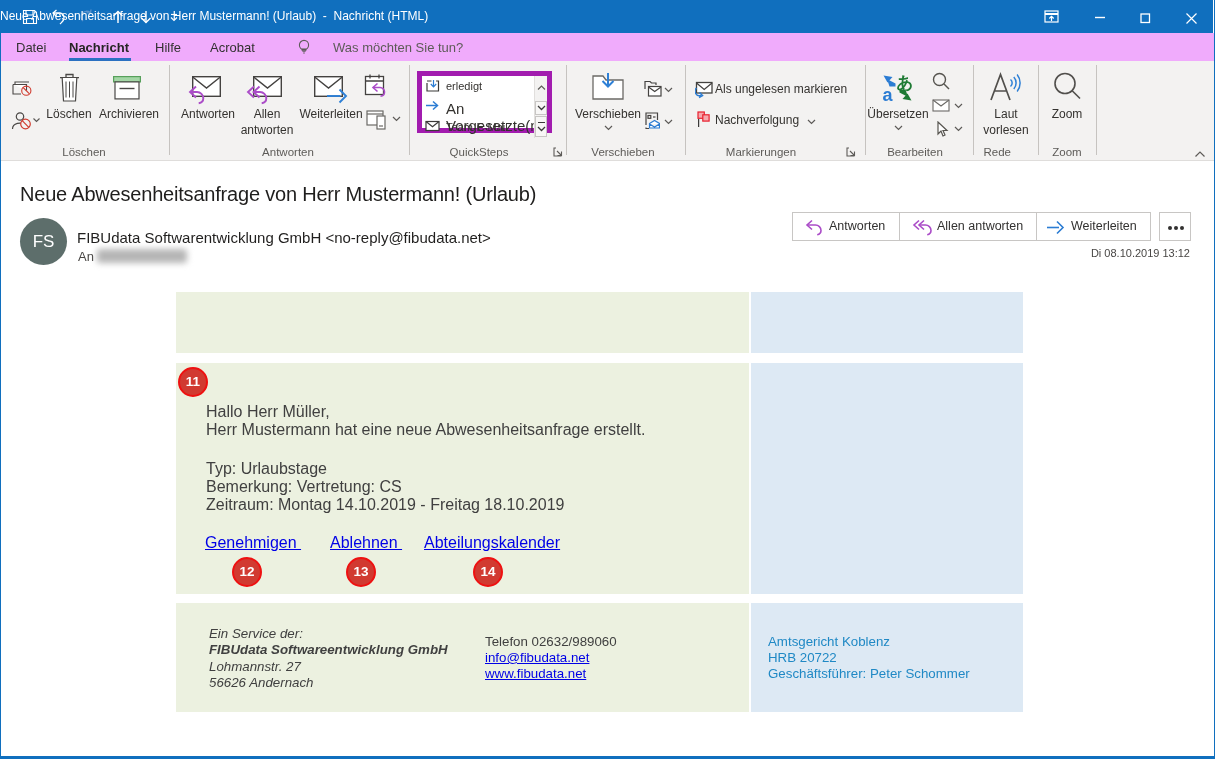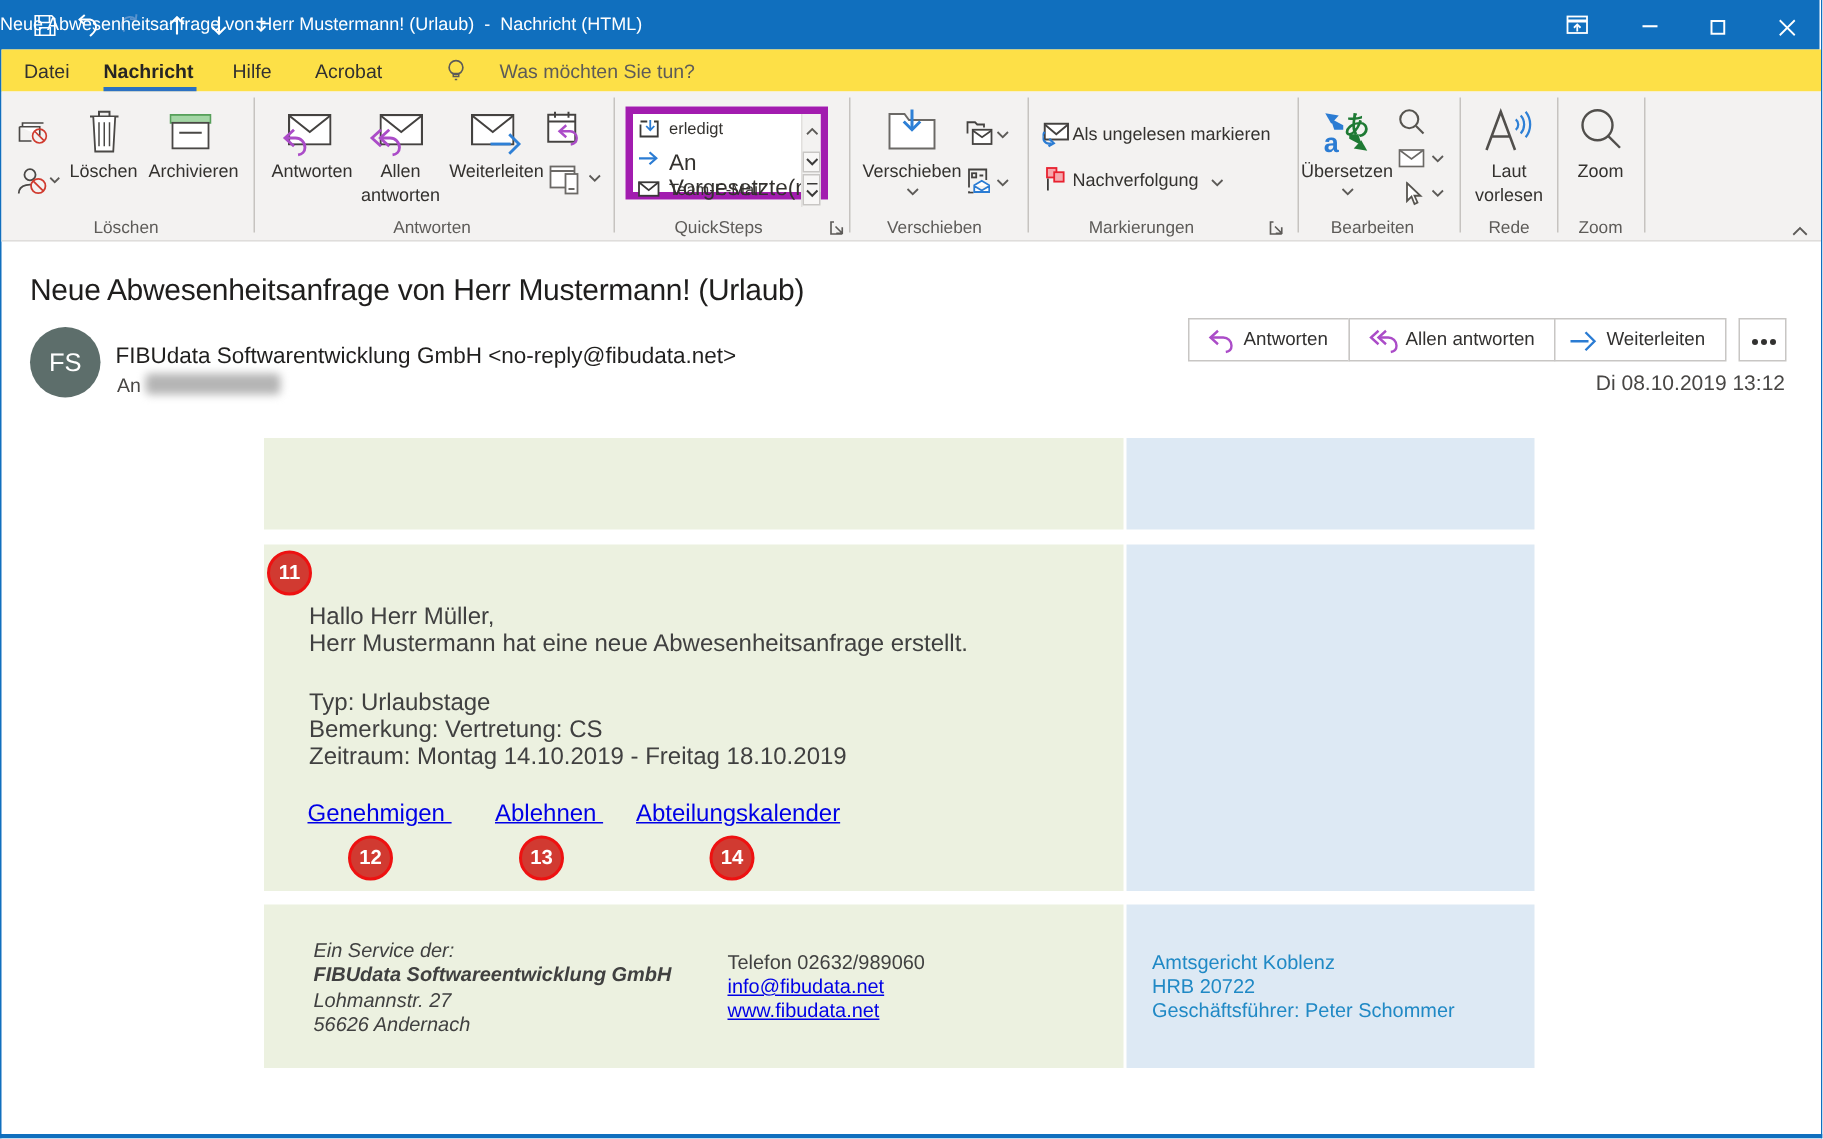--- a/index.html
+++ b/index.html
@@ -4,37 +4,37 @@
 <style>
   * { margin:0; padding:0; box-sizing:border-box; }
   html,body { width:1215px; height:759px; overflow:hidden; }
   body { font-family:"Liberation Sans", sans-serif; background:#fff; position:relative; }
   .win { position:absolute; inset:0; border-left:1px solid #106fbe; border-right:1px solid #106fbe; border-bottom:3px solid #106fbe; background:#fff; }
   
   .titlebar { position:absolute; left:0; top:0; width:1213px; height:33px; background:#106fbe; }
   .titlebar svg { position:absolute; }
   .title-text { position:absolute; top:0; left:0; width:100%; height:33px; line-height:33px; text-align:left; color:#fff; font-size:12px; }
   
-  .tabrow { position:absolute; left:1px; top:33px; width:1213px; height:28px; background:#fde047; }
+  .tabrow { position:absolute; left:1px; top:33px; width:1213px; height:28px; background:#f0abfc; }
   .tab { position:absolute; top:0; height:28px; line-height:29px; font-size:13px; color:#323130; }
   
   .ribbon { position:absolute; left:1px; top:61px; width:1213px; height:100px; background:#f3f2f1; border-bottom:1px solid #dfdddb; }
   .sep { position:absolute; top:4px; height:90px; width:1px; background:#c6c3c0; }
   .glabel { position:absolute; top:85px; font-size:11.5px; color:#5d5b58; text-align:center; }
   .rlabel { position:absolute; font-size:12px; color:#34322f; text-align:center; }
   .ribbon svg { position:absolute; }
   .chev { stroke:#5d5b58; stroke-width:1.2; fill:none; }
   
   .subject { position:absolute; left:20px; top:183px; font-size:20px; line-height:23px; color:#1f1e1d; letter-spacing:-0.2px;}
   .avatar { position:absolute; left:20px; top:218px; width:47px; height:47px; border-radius:50%; background:#5d6e6b; color:#fff; font-size:17px; text-align:center; line-height:47px; }
   .sender { position:absolute; left:77px; top:229px; font-size:15px; color:#201f1e; }
   .an { position:absolute; left:78px; top:249px; font-size:13px; color:#484644; }
   .blur { position:absolute; left:97px; top:249px; width:90px; height:14px; background:#b5b5b5; filter:blur(3px); border-radius:3px; }
   .hbtn { position:absolute; top:212px; height:29px; border:1px solid #c8c6c4; background:#fff; font-size:12.5px; color:#323130; line-height:27px; }
-  .date { position:absolute; right:25px; top:247px; font-size:14px; color:#484644; }
+  .date { position:absolute; right:25px; top:247px; font-size:11px; color:#484644; }
   
   .green { position:absolute; background:#ecf1e0; }
   .blue  { position:absolute; background:#dde9f4; }
   .bodytxt { position:absolute; left:206px; font-size:16px; line-height:18.3px; color:#404040; }
   .blink { color:#0000e6; text-decoration:underline; }
   .badge { position:absolute; width:30px; height:30px; border-radius:50%; background:#d13a31; border:2.5px solid #ee1111; color:#fff; font-size:13.5px; font-weight:bold; text-align:center; line-height:25px; }
   .ftxt { position:absolute; font-size:13.3px; line-height:16.45px; color:#404040; }
   .cyan { color:#2089c5; }
 </style>
 </head>
@@ -296,21 +296,21 @@
     </svg>
   <div class="glabel" style="left:867px;width:94px;">Bearbeiten</div>
   <div class="sep" style="left:972px;"></div>
 
   <svg width="36" height="30" style="left:988px;top:10px" viewBox="0 0 36 30" fill="none">
     <path d="M2 29 L11.5 3.5 L21 29 M5.3 20 H17.7" stroke="#514f4c" stroke-width="1.7"></path>
     <path d="M21.5 8.5 a4.5 4.5 0 0 1 0 7 M24.8 6 a9 9 0 0 1 0 12 M28.1 3.5 a13.5 13.5 0 0 1 0 17" stroke="#2e80d6" stroke-width="1.5"></path>
   </svg>
   <div class="rlabel" style="left:975px;top:46px;width:60px;">Laut</div>
   <div class="rlabel" style="left:975px;top:62px;width:60px;">vorlesen</div>
-  <div class="glabel" style="left:958px;width:94px;">Rede</div>
+  <div class="glabel" style="left:916px;width:94px;text-align:right;">Rede</div>
   <div class="sep" style="left:1037px;"></div>
 
   <svg width="30" height="30" style="left:1052px;top:10px" viewBox="0 0 30 30" fill="none" stroke="#514f4c" stroke-width="1.6">
     <circle cx="12" cy="12.5" r="10"></circle>
       <path d="M19.2 19.7 L27 27.5"></path>
   </svg>
   <div class="rlabel" style="left:1036px;top:46px;width:60px;">Zoom</div>
   <div class="glabel" style="left:1019px;width:94px;">Zoom</div>
   <div class="sep" style="left:1095px;"></div>
   <svg width="12" height="8" style="left:1193px;top:89px" viewBox="0 0 12 8">

